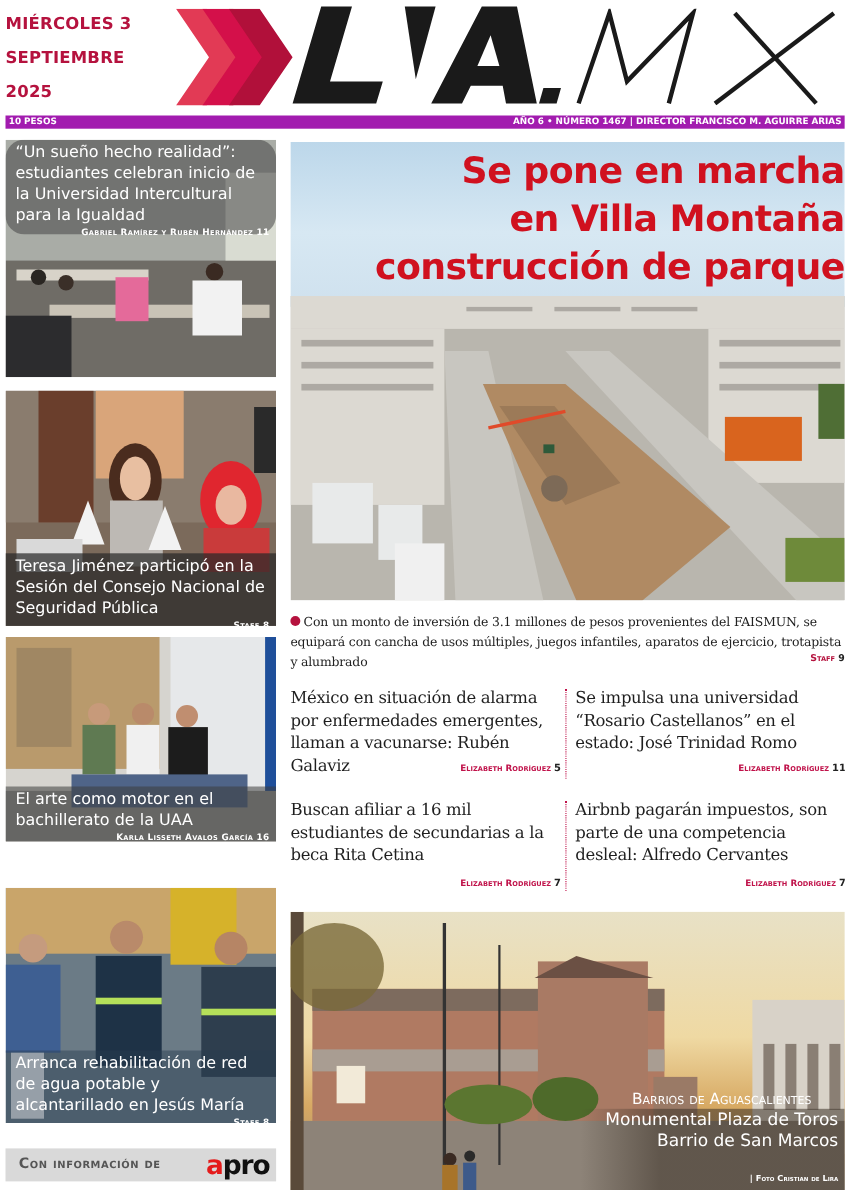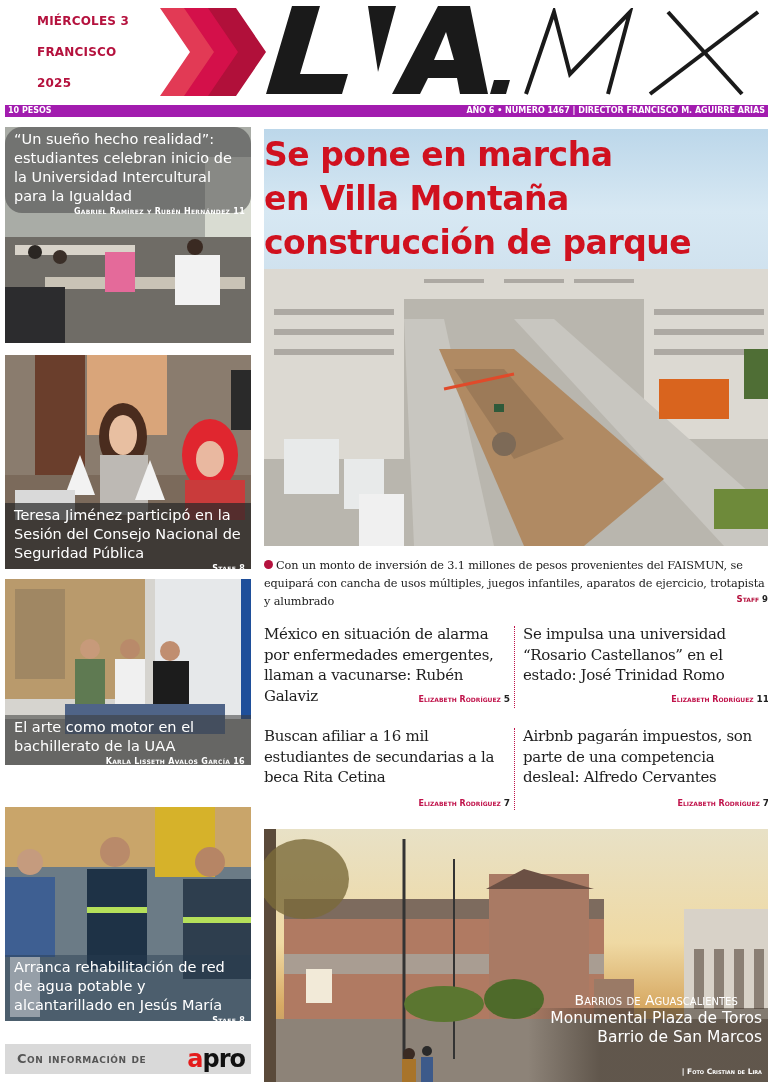--- a/index.html
+++ b/index.html
@@ -2,21 +2,21 @@
 <html><head>
 <meta charset="utf-8">
 <style>
   * { box-sizing: border-box; margin: 0; padding: 0; }
   html, body { width: 768px; height: 1082px; background: #ffffff; overflow: hidden; }
   body { position: relative; font-family: "Liberation Sans", sans-serif; color: #222; }
 
   
   .masthead { position: absolute; left: 0; top: 0; width: 768px; height: 104px; }
   .date { position: absolute; left: 5px; top: 6px; color: #b5123e; font-family: "DejaVu Sans", sans-serif;
-          font-weight: bold; font-size: 12px; line-height: 31px; letter-spacing: 0.2px; margin-left: 32px; }
+          font-weight: bold; font-size: 15px; line-height: 31px; letter-spacing: 0.2px; }
   .chevrons { position: absolute; left: 160px; top: 8px; width: 110px; height: 88px; }
   .logo-mx { position: absolute; left: 520px; top: 8px; width: 245px; height: 88px; }
   .logo-ljA { position: absolute; left: 262px; top: 2px; }
 
   .info-bar { position: absolute; left: 5px; top: 105px; width: 763px; height: 12px; background: #a21caf;
               color: #fff; font-family: "DejaVu Sans", sans-serif; font-weight: bold; font-size: 8px; line-height: 12px; }
   .info-bar .price { position: absolute; left: 3px; top: 0; }
   .info-bar .meta { position: absolute; right: 3px; top: 0; }
 
   
@@ -42,21 +42,21 @@
   .apro .brand { position: absolute; right: 6px; top: 2px; font-family: "DejaVu Sans", sans-serif; font-weight: bold;
                  font-size: 24px; line-height: 26px; letter-spacing: -1px; }
   .apro .brand .a { color: #e41b1b; }
   .apro .brand .pro { color: #111; }
 
   
   .main-photo { position: absolute; left: 264px; top: 129px; width: 504px; height: 417px; overflow: hidden; }
   .main-photo .sky { position: absolute; left: 0; top: 0; width: 100%; height: 150px;
                      background: linear-gradient(180deg, #bcd7ea 0%, #d7e8f3 55%, #cfe1ee 100%); }
   .main-photo .ground { position: absolute; left: 0; top: 140px; width: 100%; height: 277px; }
-  .main-headline { position: absolute; left: 264px; top: 133px; width: 504px; text-align: left; color: #d0111f;
+  .main-headline { position: absolute; left: 264px; top: 133px; width: 504px; text-align: right; color: #d0111f;
                    font-family: "DejaVu Sans", sans-serif; font-weight: bold; font-size: 33px; line-height: 44px; letter-spacing: -0.5px; }
 
   .summary { position: absolute; left: 264px; top: 557px; width: 504px; font-family: "DejaVu Serif", serif;
              font-size: 11.3px; line-height: 18px; color: #222; letter-spacing: -0.15px; }
   .summary .dot { display: inline-block; width: 9px; height: 9px; border-radius: 50%; background: #b5123e; margin-right: 3px; vertical-align: 0px; }
   .summary-credit { position: absolute; right: 0; top: 594px; font-family: "DejaVu Sans", sans-serif; font-weight: bold;
                     font-size: 8.5px; font-variant: small-caps; color: #b5123e; }
   .summary-credit .num { color: #222; }
 
   
@@ -82,21 +82,21 @@
   .bottom-caption .photo-credit { font-size: 7.5px; font-weight: bold; font-variant: small-caps; line-height: 11px; margin-top: 19px; text-align: right; }
   .bottom-caption-bg { position: absolute; right: 0; bottom: 0; width: 240px; height: 74px;
                        background: linear-gradient(90deg, rgba(60,50,40,0) 0%, rgba(60,50,40,0.55) 30%, rgba(60,50,40,0.55) 100%); }
 </style>
 </head>
 <body>
 
 <header class="masthead">
   <div class="date">
     <div>MIÉRCOLES 3</div>
-    <div>FRANCISCO</div>
+    <div>SEPTIEMBRE</div>
     <div>2025</div>
   </div>
 
   <svg class="chevrons" viewBox="0 0 110 88">
     <polygon points="0,0 28,0 58,44 28,88 0,88 30,44" fill="#e23a55"></polygon>
     <polygon points="24,0 52,0 82,44 52,88 24,88 54,44" fill="#d4104a"></polygon>
     <polygon points="48,0 76,0 106,44 76,88 48,88 78,44" fill="#b1103a"></polygon>
   </svg>
 
   <a class="logo-ljA">

